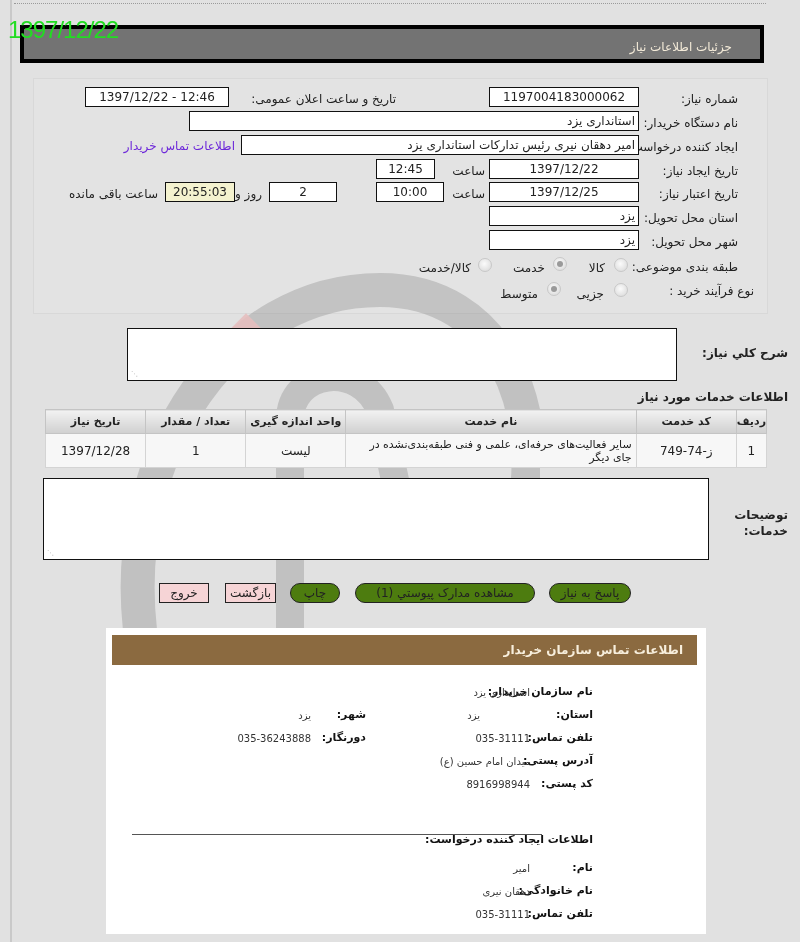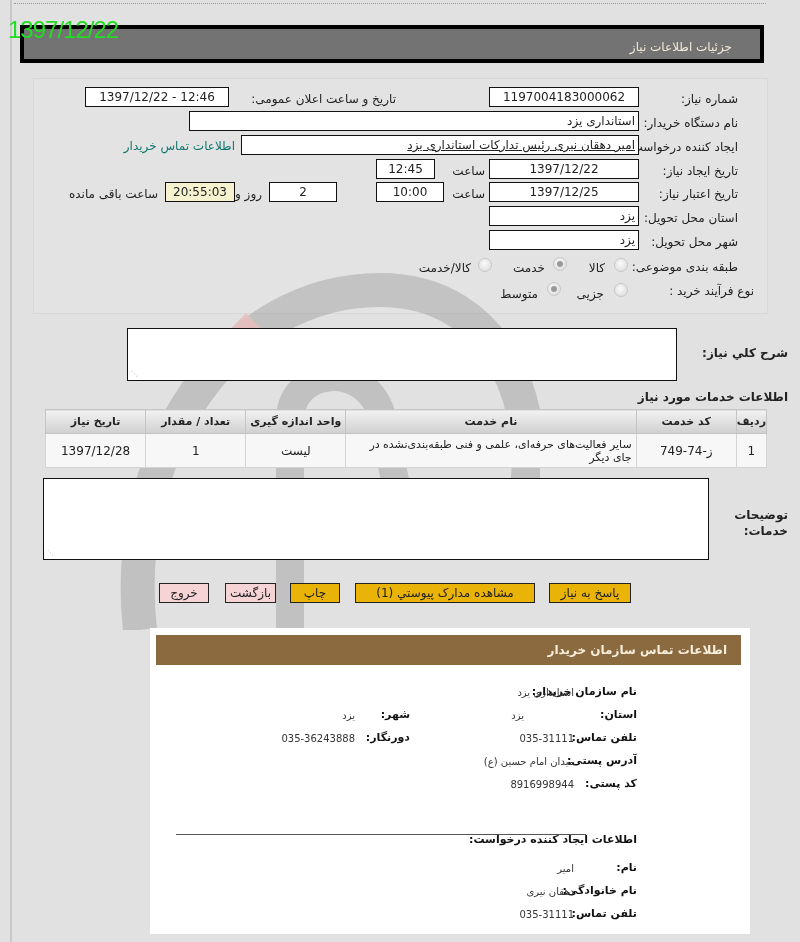--- a/index.html
+++ b/index.html
@@ -8,33 +8,33 @@
   .topline { position: absolute; left: 14px; top: 3px; width: 752px; border-top: 1px dotted #9a9a9a; }
   .leftline { position: absolute; left: 10px; top: 0; width: 2px; height: 942px; background: #c9c9c9; }
   .stamp { position: absolute; left: 8px; top: 16px; color: #22dd22; font-family: "Liberation Sans", sans-serif; font-size: 24px; z-index: 5; letter-spacing: -1px; }
   .hdr { position: absolute; left: 20px; top: 25px; width: 744px; height: 38px; background: #737373; border: 4px solid #000000; }
   .hdr-title { position: absolute; right: 28px; top: 11px; color: #f3ead8; font-size: 12px; direction: rtl; }
   .panel { position: absolute; left: 33px; top: 78px; width: 735px; height: 236px; background: #e3e3e3; border: 1px solid #d8d8d8; }
   .lbl { position: absolute; direction: rtl; font-size: 12px; color: #222; white-space: nowrap; }
   .box { position: absolute; background: #fff; border: 1px solid #111; height: 20px; font-size: 12px; text-align: center; line-height: 18px; white-space: nowrap; overflow: hidden; }
   .box.r { text-align: right; padding-right: 3px; direction: rtl; }
   .box.yellow { background: #f4f2cf; }
-  .link { position: absolute; color: #0f766e; direction: rtl; font-size: 12px; cursor: pointer; }
+  .link { position: absolute; color: #6d28d9; direction: rtl; font-size: 12px; cursor: pointer; }
   .radio { position: absolute; width: 14px; height: 14px; border-radius: 50%; background: radial-gradient(circle at 45% 40%, #fbfbfb, #d6d6d6); border: 1px solid #c8c8c8; }
   .radio.on::after { content: ""; position: absolute; left: 3px; top: 3px; width: 6px; height: 6px; border-radius: 50%; background: #9a9a9a; }
   .ta { position: absolute; background: #fff; border: 1px solid #111; direction: rtl; font-size: 12px; padding: 3px 4px; }
   .grip { position: absolute; left: 3px; bottom: 2px; font-size: 7px; color: #aaa; }
   .bold { font-weight: bold; }
   table.svc { position: absolute; left: 45px; top: 409px; width: 722px; border-collapse: collapse; background: #fff; border: 1px solid #bdbdbd; direction: rtl; }
   table.svc th { background: linear-gradient(#f2f2f2, #d0d0d0); font-weight: bold; font-size: 11px; height: 24px; border: 1px solid #c4c4c4; }
   table.svc td { background: #f7f7f7; font-size: 12px; height: 34px; border: 1px solid #d4d4d4; text-align: center; padding: 0 4px; }
   .btn { position: absolute; height: 20px; border: 1px solid #222; font-size: 12px; text-align: center; line-height: 18px; direction: rtl; cursor: pointer; }
-  .btn.g { background: #eab308; }
+  .btn.g { background: #4d7c0f; border-radius: 10px; }
   .btn.p { background: #f6d4d6; }
-  .card { position: absolute; left: 106px; top: 628px; width: 600px; height: 306px; background: #fff; margin-left: 44px; }
+  .card { position: absolute; left: 106px; top: 628px; width: 600px; height: 306px; background: #fff; }
   .card-hdr { position: absolute; left: 6px; top: 7px; width: 585px; height: 30px; background: #8b6a40; }
   .card-title { position: absolute; right: 14px; top: 8px; color: #f7eedc; font-weight: bold; font-size: 12px; direction: rtl; }
   .cl { position: absolute; direction: rtl; font-weight: bold; font-size: 11px; color: #111; white-space: nowrap; }
   .cv { position: absolute; direction: rtl; font-size: 10px; color: #333; white-space: nowrap; }
   .cdiv { position: absolute; left: 26px; top: 206px; width: 410px; border-top: 1px solid #555; }
   .wm { position: absolute; left: 80px; top: 250px; width: 460px; height: 380px; pointer-events: none; opacity: 0.35; }
 </style>
 </head>
 <body>
 
@@ -56,21 +56,21 @@
 
 <span class="lbl" style="right:62px; top:92px;">شماره نیاز:</span>
 <div class="box" style="left:489px; top:87px; width:150px;">1197004183000062</div>
 <span class="lbl" style="right:404px; top:92px;">تاریخ و ساعت اعلان عمومی:</span>
 <div class="box" style="left:85px; top:87px; width:144px;">1397/12/22 - 12:46</div>
 
 <span class="lbl" style="right:62px; top:116px;">نام دستگاه خریدار:</span>
 <div class="box r" style="left:189px; top:111px; width:450px;">استانداری یزد</div>
 
 <span class="lbl" style="right:62px; top:140px;">ایجاد کننده درخواست:</span>
-<div class="box r" style="left:241px; top:135px; width:398px;text-decoration:underline;">امیر دهقان نیری رئیس تدارکات استانداری یزد</div>
+<div class="box r" style="left:241px; top:135px; width:398px;">امیر دهقان نیری رئیس تدارکات استانداری یزد</div>
 <span class="link" style="right:565px; top:139px;">اطلاعات تماس خریدار</span>
 
 <span class="lbl" style="right:62px; top:164px;">تاریخ ایجاد نیاز:</span>
 <div class="box" style="left:489px; top:159px; width:150px;">1397/12/22</div>
 <span class="lbl" style="right:315px; top:164px;">ساعت</span>
 <div class="box" style="left:376px; top:159px; width:59px;">12:45</div>
 
 <span class="lbl" style="right:62px; top:187px;">تاریخ اعتبار نیاز:</span>
 <div class="box" style="left:489px; top:182px; width:150px;">1397/12/25</div>
 <span class="lbl" style="right:315px; top:187px;">ساعت</span>

